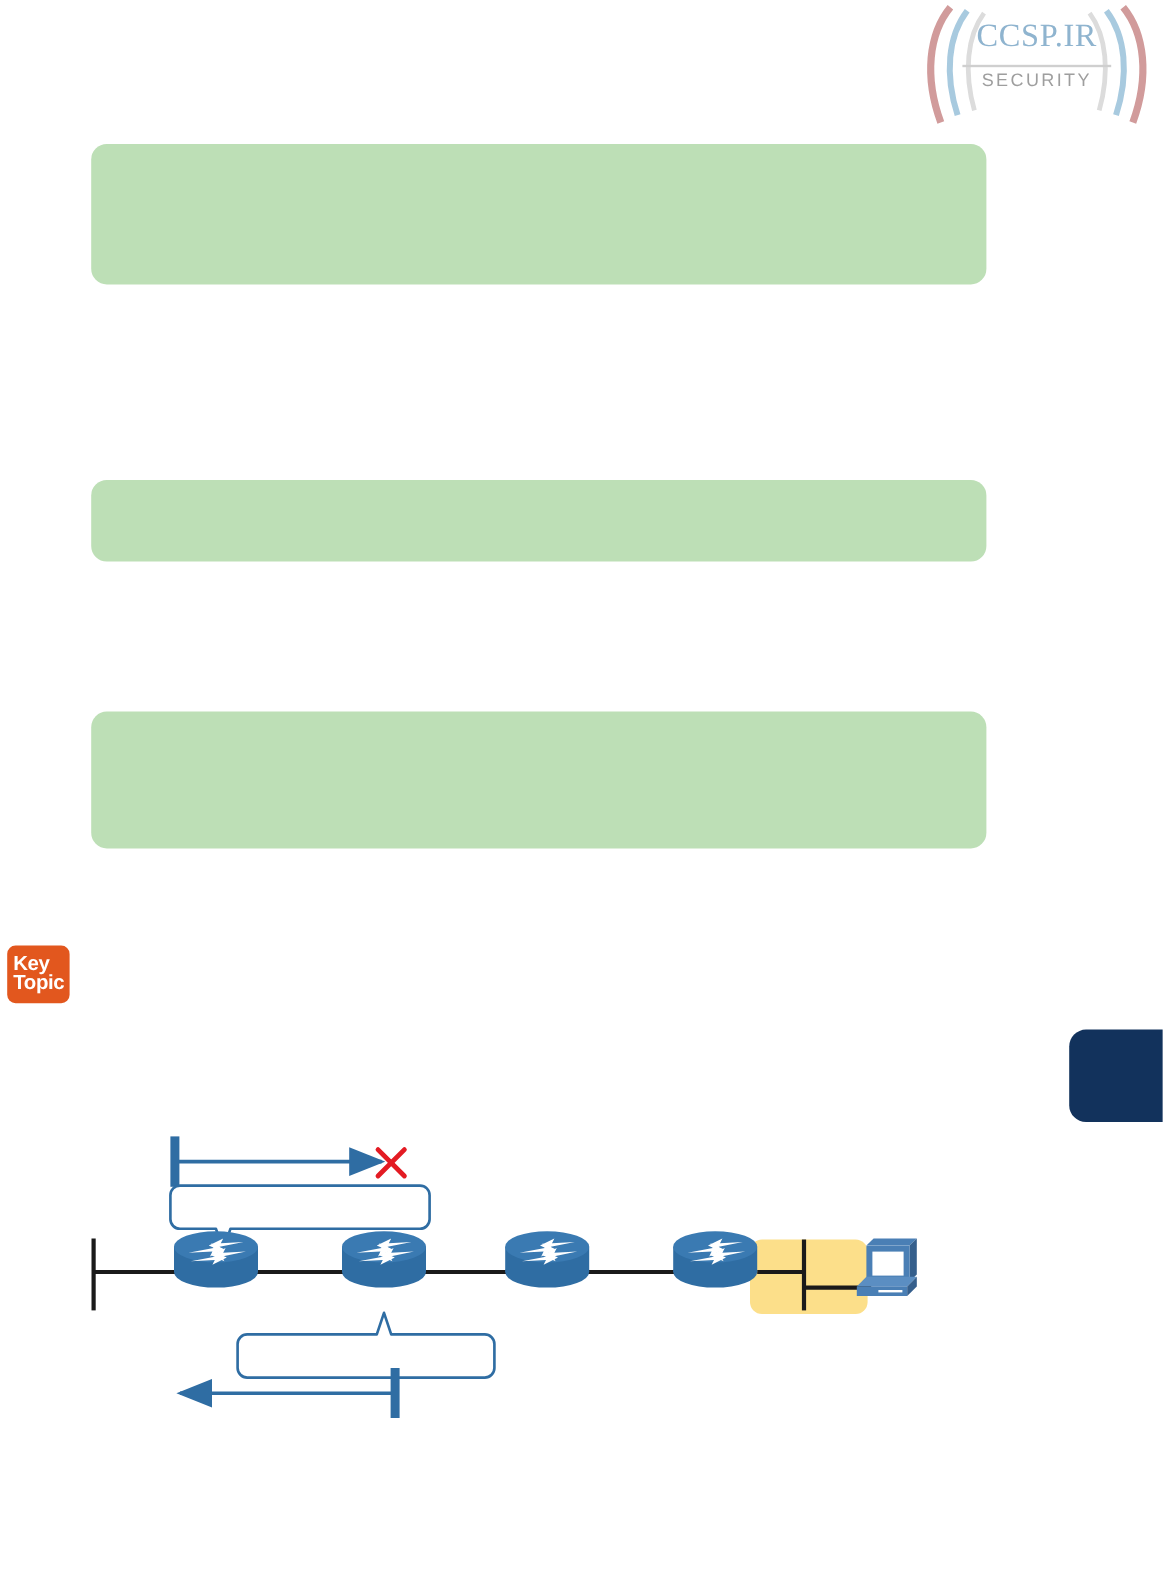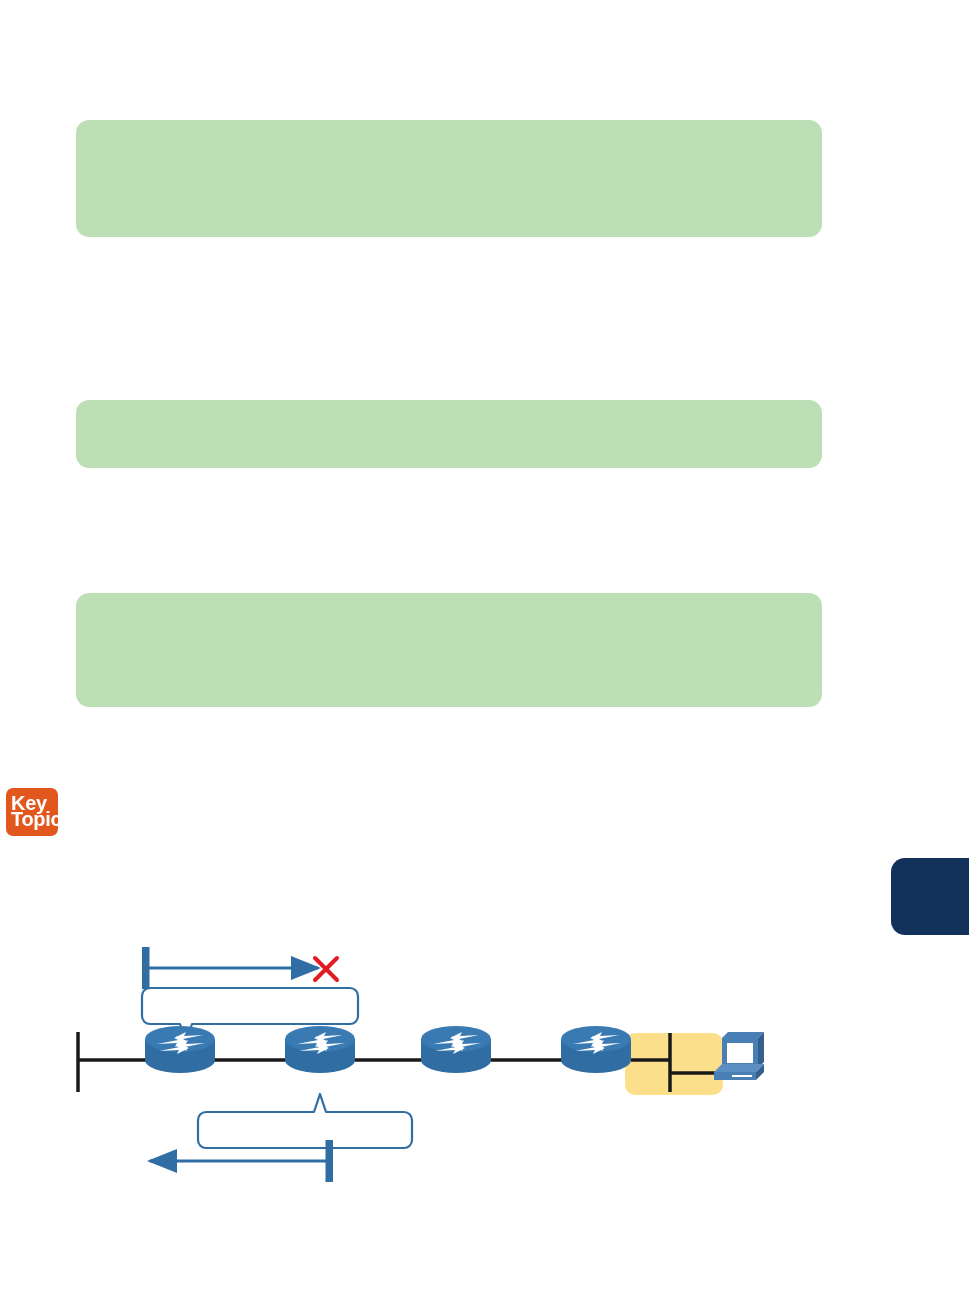--- a/index.html
+++ b/index.html
@@ -67,21 +67,21 @@
   .key-topic {
     position: absolute;
     left: 6px;
     top: 788px;
     width: 52px;
     height: 48px;
     background: #e2571e;
     border-radius: 7px;
     color: #ffffff;
     font-weight: bold;
-    font-size: 20px;
+    font-size: 17px;
     line-height: 16px;
     padding: 7px 0 0 5px;
     box-sizing: border-box;
     letter-spacing: -0.3px;
   }
   .key-topic span { display: block; }
 
   
   .page-tab {
     position: absolute;
@@ -101,20 +101,33 @@
     width: 969px;
     height: 270px;
   }
   .figure svg { display: block; }
 </style>
 </head>
 <body>
 
 <div id="page">
 
+  <div class="watermark">
+    <svg width="196" height="104" viewBox="0 0 196 104">
+      <path d="M18 100 C 4 62, 8 26, 26 4" stroke="#c98a8a" stroke-width="6" fill="none" opacity="0.85"></path>
+      <path d="M178 100 C 192 62, 188 26, 170 4" stroke="#c98a8a" stroke-width="6" fill="none" opacity="0.85"></path>
+      <path d="M32 94 C 21 60, 24 28, 40 7" stroke="#9ec4dc" stroke-width="5" fill="none" opacity="0.9"></path>
+      <path d="M164 94 C 175 60, 172 28, 156 7" stroke="#9ec4dc" stroke-width="5" fill="none" opacity="0.9"></path>
+      <path d="M46 90 C 37 58, 40 28, 54 9" stroke="#dcdcdc" stroke-width="4" fill="none"></path>
+      <path d="M150 90 C 159 58, 156 28, 142 9" stroke="#dcdcdc" stroke-width="4" fill="none"></path>
+    </svg>
+    <div class="wm-text wm-title">CCSP.IR</div>
+    <div class="wm-rule"></div>
+    <div class="wm-text wm-sub">SECURITY</div>
+  </div>
 
   <div class="green-box" style="left:76px; top:120px; width:746px; height:117px;"></div>
   <div class="green-box" style="left:76px; top:400px; width:746px; height:68px;"></div>
   <div class="green-box" style="left:76px; top:593px; width:746px; height:114px;"></div>
 
   <div class="key-topic">
     <span>Key</span>
     <span>Topic</span>
   </div>
 

